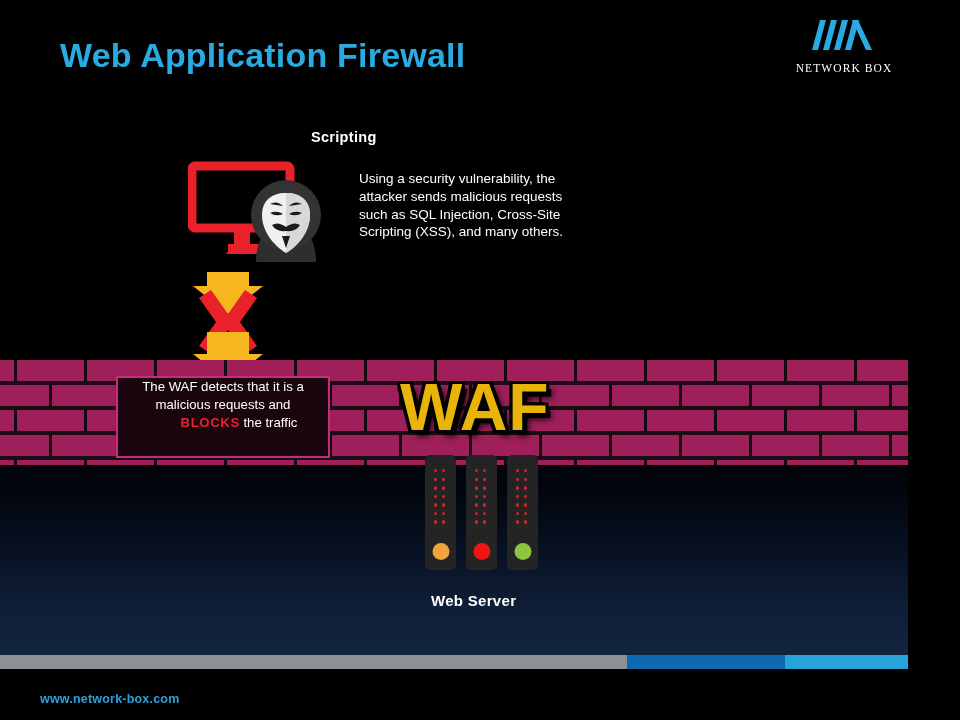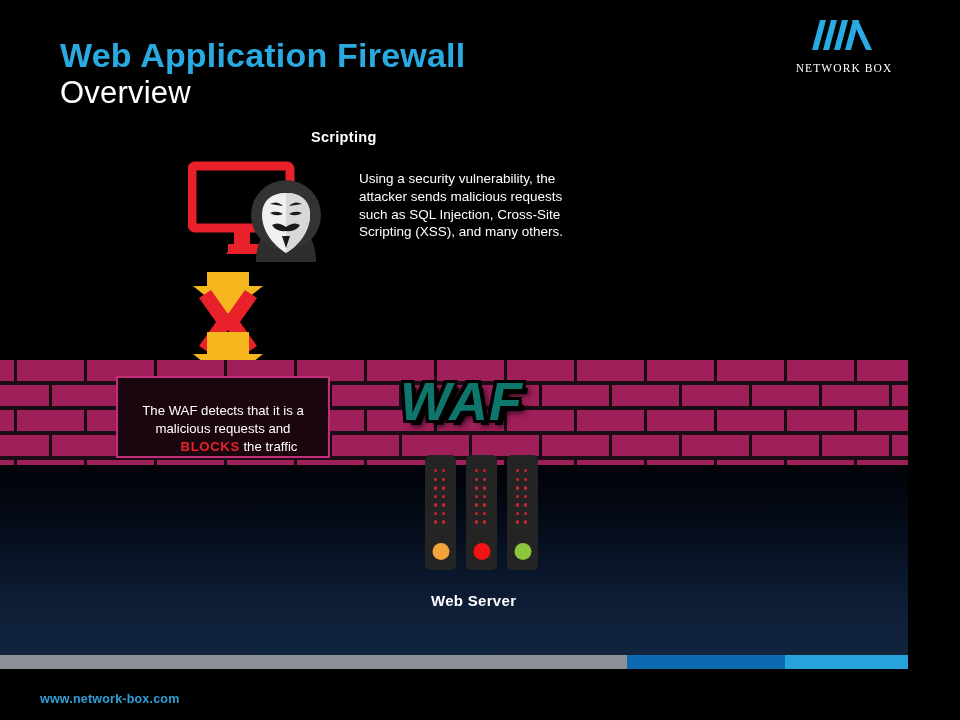--- a/index.html
+++ b/index.html
@@ -138,44 +138,43 @@
     position: absolute;
     width: 3px;
     background: #140a10;
   }
 
   
   .waf-text {
     position: absolute;
     left: 400px;
     top: 374px;
-    font-size: 54px;
+    font-size: 66px;
     font-weight: bold;
-    color: #0f766e;
+    color: #eab308;
     letter-spacing: 1px;
     line-height: 1;
     text-shadow:
       3px 0 0 #000, -3px 0 0 #000, 0 3px 0 #000, 0 -3px 0 #000,
       3px 3px 0 #000, -3px 3px 0 #000, 3px -3px 0 #000, -3px -3px 0 #000,
       5px 5px 0 #000, 6px 6px 6px rgba(0,0,0,0.9);
-    font-style: italic;
   }
 
   
   .callout {
     position: absolute;
     left: 116px;
     top: 376px;
     width: 214px;
     height: 82px;
     background: #1b0610;
     border: 2px solid #C42D79;
     box-sizing: border-box;
     display: flex;
-    align-items: flex-end;
+    align-items: flex-start;
     justify-content: center;
   }
   .callout-text {
     font-size: 13.2px;
     line-height: 18px;
     color: #FFFFFF;
     text-align: center;
     padding: 0 6px;
   }
   .blocks-word {
@@ -267,21 +266,20 @@
 </style>
 </head>
 <body>
 
 <div id="slide">
 
   <div class="bottom-gradient"></div>
 
   <div class="title-block">
     <div class="title-main">Web Application Firewall</div>
-    <div class="title-sub">Overview</div>
   </div>
 
   <div class="logo">
     <svg class="logo-mark" viewBox="0 0 100 40">
       <g fill="#29ABE2">
         <path d="M20 36 L26 36 L34 6 L28 6 Z"></path>
         <path d="M31 36 L37 36 L45 6 L39 6 Z"></path>
         <path d="M42 36 L48 36 L56 6 L50 6 Z"></path>
         <path d="M53 36 L59 36 L67 6 L61 6 Z"></path>
         <path d="M60 6 L66 6 L80 36 L74 36 Z"></path>

